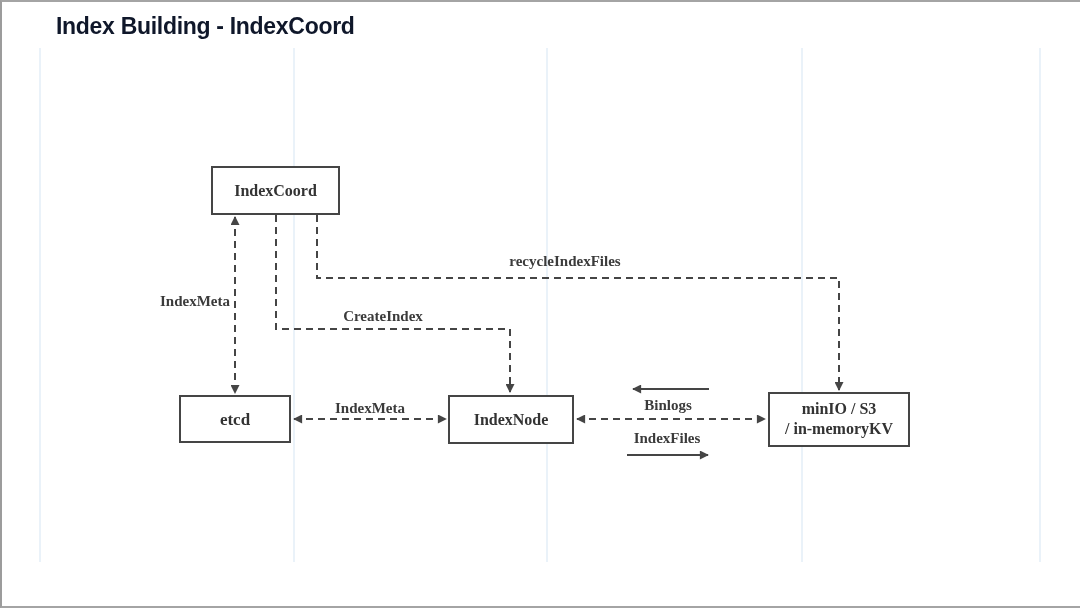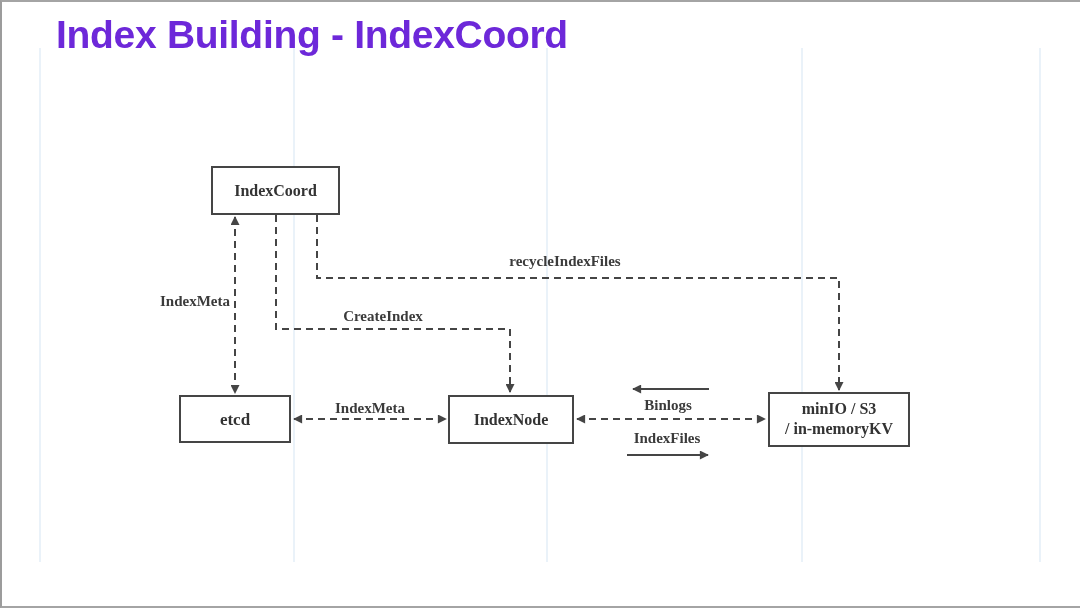--- a/index.html
+++ b/index.html
@@ -20,24 +20,24 @@
     top: 46px;
     height: 514px;
     width: 2px;
     background: #eaf2f9;
   }
   #slide-title {
     position: absolute;
     left: 54px;
     top: 11px;
     font-family: "Liberation Sans", sans-serif;
-    font-size: 39px;
+    font-size: 23px;
     font-weight: bold;
     letter-spacing: -0.3px;
-    color: #6d28d9;
+    color: #0f172a;
     white-space: nowrap;
   }
   #diagram-svg {
     position: absolute;
     left: 0; top: 0;
     width: 1080px; height: 608px;
   }
   .node-box {
     fill: #ffffff;
     stroke: #454545;

